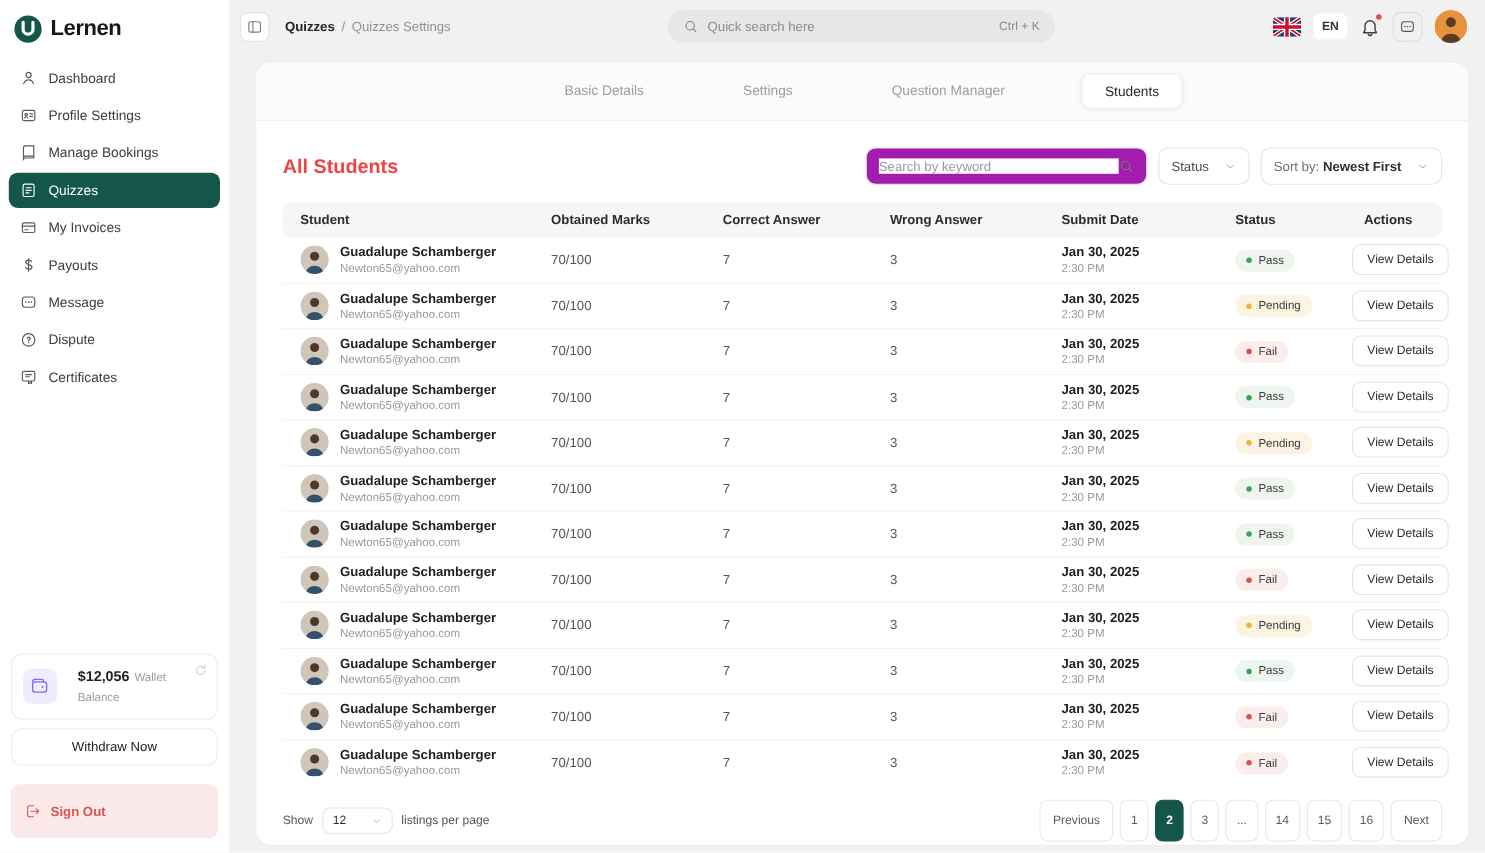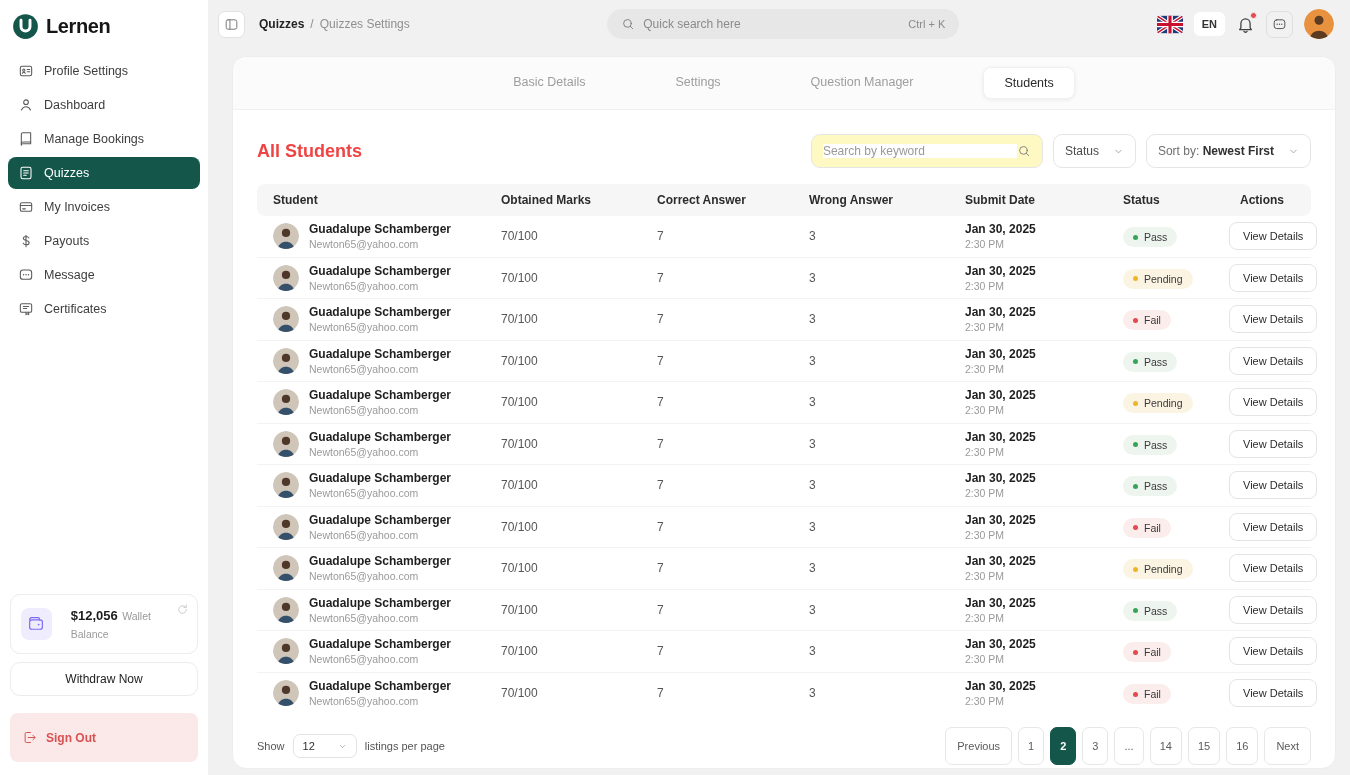--- a/index.html
+++ b/index.html
@@ -61,21 +61,21 @@
 
 
 .card{flex:1;background:#fff;border:1px solid #ededed;border-radius:14px;margin:8px 14px 6px 24px;display:flex;flex-direction:column;overflow:hidden}
 .tabs{background:#fbfbfb;border-bottom:1px solid #f1f1f1;display:flex;justify-content:center;gap:50px;padding:10px 0}
 .tab{font-size:12.5px;color:#9d9d9d;padding:8px 20px;border-radius:8px;cursor:pointer;white-space:nowrap}
 .tab.active{background:#fff;color:#2b2b2b;border:1px solid #f0f0f0;box-shadow:0 1px 4px rgba(0,0,0,.07)}
 .content{padding:12px 24px 0;flex:1;display:flex;flex-direction:column;min-height:0}
 .content-header{display:flex;align-items:center;margin:12px 0 16px}
 .page-title{font-size:18px;font-weight:bold;color:#ef4444}
 .controls{margin-left:auto;display:flex;gap:10px}
-.kw-search{width:232px;height:34px;border:1px solid #e5e5e5;border-radius:9px;display:flex;align-items:center;padding:0 11px;background:#fef9c3}
+.kw-search{width:256px;height:34px;border:1px solid #e5e5e5;border-radius:9px;display:flex;align-items:center;padding:0 11px;background:#a21caf}
 .kw-search input{flex:1;border:none;outline:none;font-size:12px;color:#444;font-family:inherit}
 .kw-search input::placeholder{color:#9a9a9a}
 .kw-search .icon{width:14px;height:14px;color:#7d7d7d;flex:none}
 .select-box{height:34px;border:1px solid #e5e5e5;border-radius:9px;display:flex;align-items:center;gap:14px;padding:0 11px;font-size:12px;color:#4a4a4a;cursor:pointer;background:#fff;white-space:nowrap}
 .select-box .icon{width:11px;height:11px;color:#8a8a8a}
 .sort-prefix{color:#6f6f6f}
 .sort-value{font-weight:bold;color:#2f2f2f}
 
 
 .table{--cols:228px 156px 152px 156px 158px 106px 1fr}
@@ -119,39 +119,39 @@
           <circle cx="12" cy="12" r="11" fill="#15564b"></circle>
           <path d="M8 6.5v5.5a4 4 0 0 0 8 0V6.5" stroke="#fff" stroke-width="2.6" fill="none" stroke-linecap="round"></path>
         </svg>
     </span>
     <span class="logo-text">Lernen</span>
   </div>
   <nav class="nav">
       <div class="nav-item">
         <span class="icon">
           <svg viewBox="0 0 24 24">
+            <circle cx="12" cy="7.8" r="3.5"></circle>
+            <path d="M5.3 19.5c1.4-3.4 3.9-5 6.7-5s5.3 1.6 6.7 5"></path>
+          </svg>
+        </span>
+        <span>Dashboard</span>
+      </div>
+      <div class="nav-item">
+        <span class="icon">
+          <svg viewBox="0 0 24 24">
             <rect x="3.5" y="5" width="17" height="14" rx="2.5"></rect>
             <circle cx="8.7" cy="10.8" r="1.7"></circle>
             <path d="M6.5 15.5c.5-1.2 1.3-1.8 2.2-1.8s1.7.6 2.2 1.8M13.8 9.8h3.7M13.8 13.2h3.7"></path>
           </svg>
         </span>
         <span>Profile Settings</span>
       </div>
       <div class="nav-item">
         <span class="icon">
           <svg viewBox="0 0 24 24">
-            <circle cx="12" cy="7.8" r="3.5"></circle>
-            <path d="M5.3 19.5c1.4-3.4 3.9-5 6.7-5s5.3 1.6 6.7 5"></path>
-          </svg>
-        </span>
-        <span>Dashboard</span>
-      </div>
-      <div class="nav-item">
-        <span class="icon">
-          <svg viewBox="0 0 24 24">
             <path d="M5 5A2.5 2.5 0 0 1 7.5 2.5H19v16.5H7.5A2.5 2.5 0 0 0 5 21.5z"></path>
             <path d="M5 19A2.5 2.5 0 0 1 7.5 16.5H19"></path>
           </svg>
         </span>
         <span>Manage Bookings</span>
       </div>
       <div class="nav-item active">
         <span class="icon">
           <svg viewBox="0 0 24 24">
             <rect x="4.5" y="3.5" width="15" height="17" rx="2.5"></rect>
@@ -178,20 +178,29 @@
         <span>Payouts</span>
       </div>
       <div class="nav-item">
         <span class="icon">
           <svg viewBox="0 0 24 24">
             <rect x="3.5" y="4.5" width="17" height="14" rx="4"></rect>
             <path d="M8.3 11.5h.01M12 11.5h.01M15.7 11.5h.01" stroke-width="2.2"></path>
           </svg>
         </span>
         <span>Message</span>
+      </div>
+      <div class="nav-item">
+        <span class="icon">
+          <svg viewBox="0 0 24 24">
+            <circle cx="12" cy="12" r="8.5"></circle>
+            <path d="M10.2 9.7c.3-1 1-1.6 2-1.6 1.1 0 1.9.8 1.9 1.8 0 1.5-2.1 1.6-2.1 3.1M12 15.8v.01" stroke-width="1.8"></path>
+          </svg>
+        </span>
+        <span>Dispute</span>
       </div>
       <div class="nav-item">
         <span class="icon">
           <svg viewBox="0 0 24 24">
             <rect x="3.5" y="4" width="17" height="13" rx="2.5"></rect>
             <path d="M8 8.3h8M8 11.3h5M12 17v3.5l2-1.2 2 1.2V17"></path>
           </svg>
         </span>
         <span>Certificates</span>
       </div>

